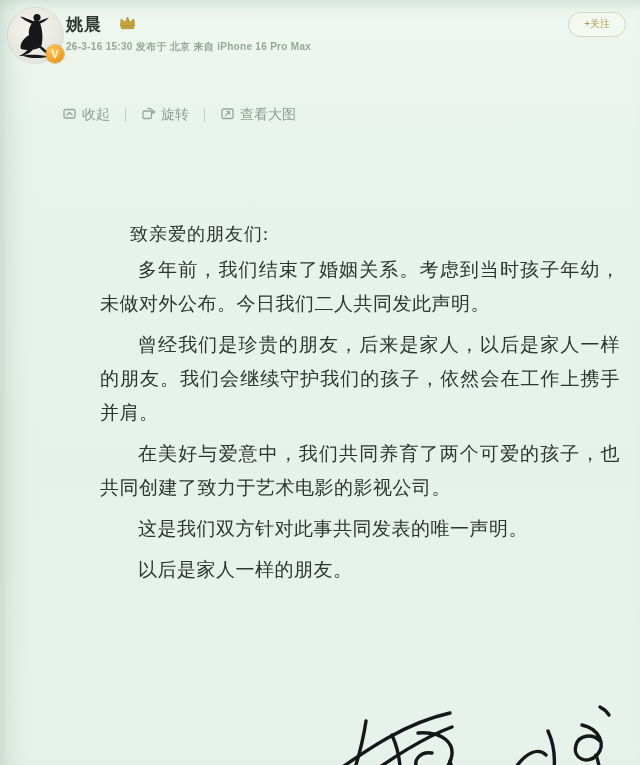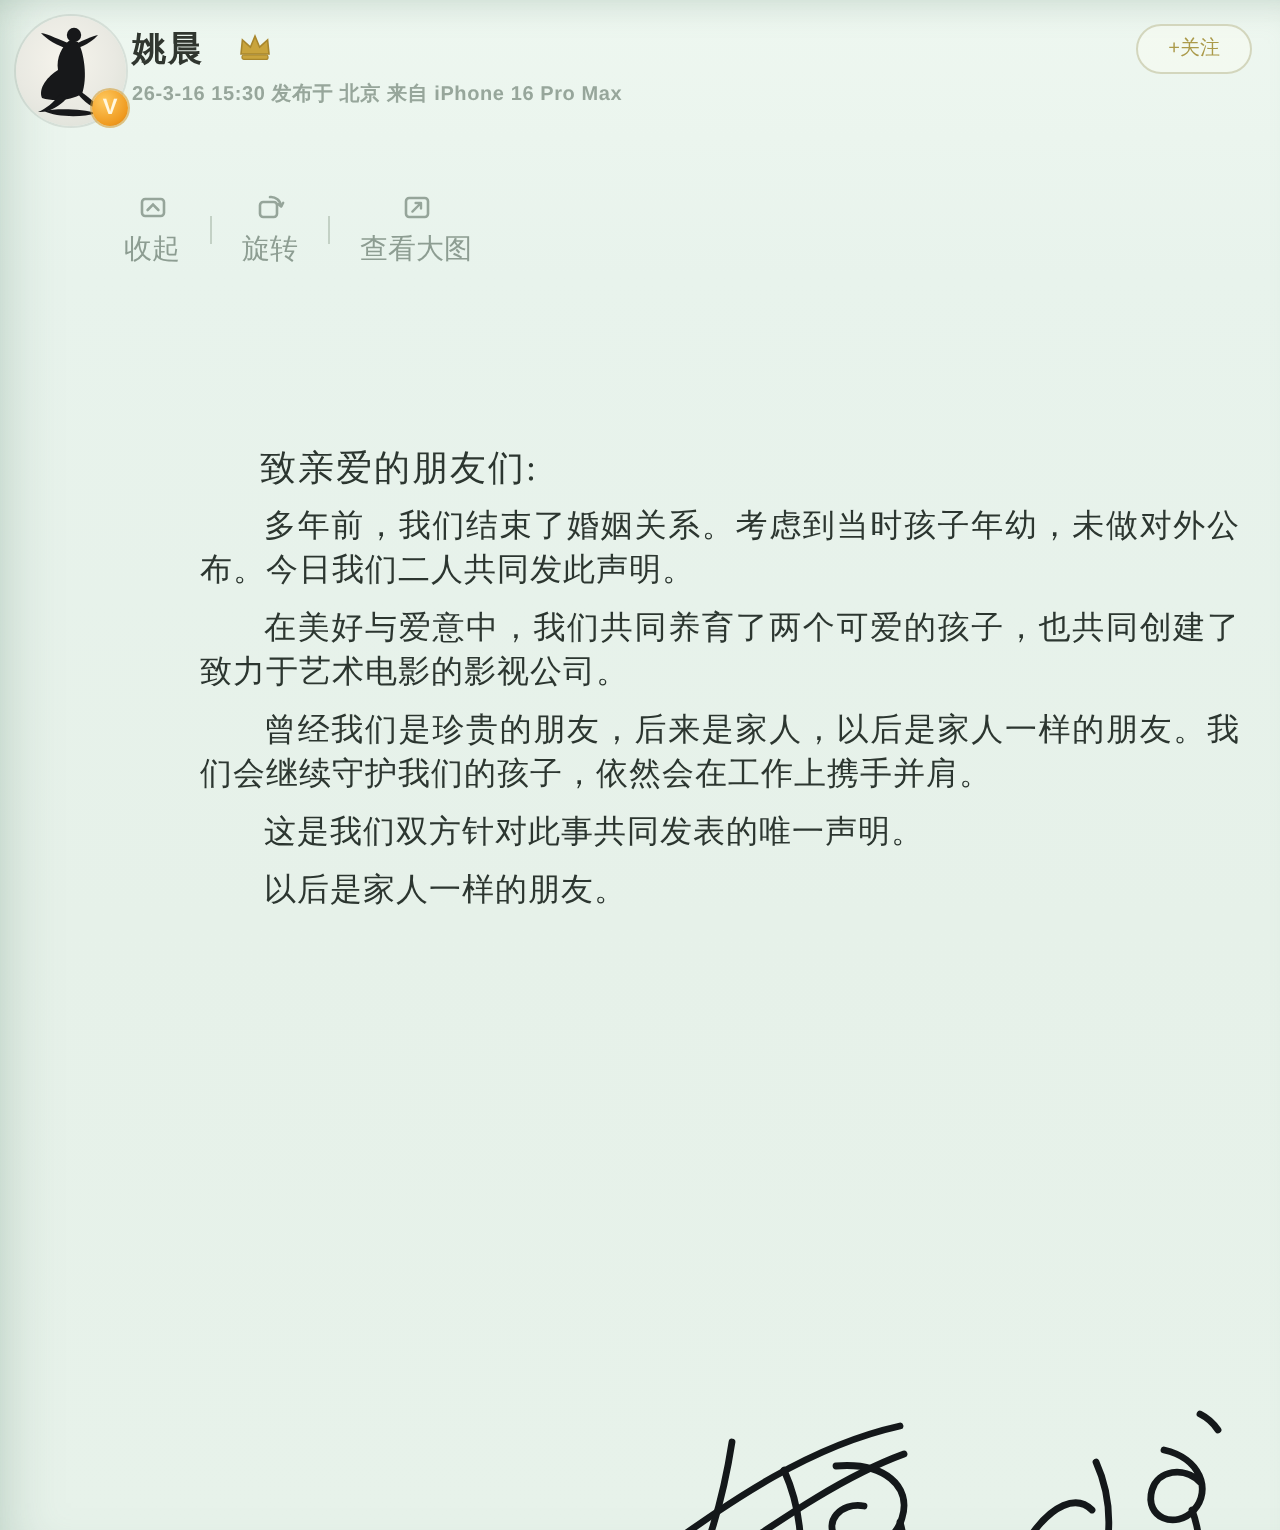--- a/index.html
+++ b/index.html
@@ -24,42 +24,42 @@
   }
   .avatar svg { position: absolute; top: 0; left: 0; }
   .v-badge {
     position: absolute; right: -1px; bottom: 0px;
     width: 18px; height: 18px; border-radius: 50%;
     background: radial-gradient(circle at 35% 30%, #ffc95e, #ef9a1f 70%, #cf7d12);
     color: #fff7df; font-size: 11px; font-weight: bold;
     line-height: 18px; text-align: center;
     box-shadow: 0 0 0 1px rgba(210,160,60,0.6);
   }
-  .username-row { position: absolute; top: 13px; left: 66px; display: flex; align-items: center; gap: 16px; }
+  .username-row { position: absolute; top: 13px; left: 66px; display: flex; align-items: flex-start; gap: 16px; }
   .username { font-size: 17px; font-weight: bold; color: #30362f; letter-spacing: 1px; }
   .crown { display: inline-block; margin-top: 2px; }
   .meta-line { position: absolute; top: 40px; left: 66px; font-size: 10px; color: #97a69b; letter-spacing: 0.3px; font-weight: bold; }
   .follow-btn {
     position: absolute; top: 12px; right: 14px;
     padding: 4px 15px 5px 15px;
     border: 1.5px solid #d3d6bd;
     border-radius: 999px;
     background: rgba(250,252,242,0.45);
     color: #ab9a4a; font-size: 10px; font-weight: normal;
     font-family: "Liberation Sans", sans-serif;
     cursor: pointer;
   }
 
   
   .post-text {
     position: absolute; top: 67px; left: 62px; right: 20px;
     font-size: 16px; color: #49524a; letter-spacing: 0.5px; line-height: 24px;
   }
   .toolbar { position: absolute; top: 103px; left: 62px; display: flex; align-items: center; height: 24px; }
-  .tool { display: flex; align-items: center; gap: 5px; font-size: 14px; color: #8d9d92; cursor: pointer; flex-direction: column; }
+  .tool { display: flex; gap: 5px; font-size: 14px; color: #8d9d92; cursor: pointer; }
   .tool svg { opacity: 0.9; }
   .tb-divider { width: 1px; height: 14px; background: #c3d1c5; margin: 0 15px; }
 
   
   .document {
     position: absolute; top: 138px; left: 0; right: 0; bottom: 0;
     overflow: hidden;
     color: #2c3630;
   }
   .doc-body { padding: 0 20px 0 100px; }
@@ -72,21 +72,21 @@
   }
   .doc-salutation {
     margin: 84px 0 0 30px;
     font-family: "Liberation Serif", serif;
     font-size: 18px; color: #2c3630; letter-spacing: 1px;
   }
   .doc-para {
     margin: 7px 0 0 0;
     text-indent: 2em;
     font-family: Liberation Serif, serif;
-    font-size: 16px; line-height: 22px; color: #2c3630;
+    font-size: 19px; line-height: 34px; color: #2c3630;
     letter-spacing: 0.5px;
     text-align: justify;
   }
   .doc-para:first-of-type { margin-top: 15px; }
   .signatures {
     position: absolute; right: 10px; bottom: -38px;
     width: 330px; height: 112px;
   }
 </style>
 </head>
@@ -156,22 +156,22 @@
         <path d="M5.2,9.8 L9.5,5.5 M9.5,5.5 L6.8,5.5 M9.5,5.5 L9.5,8.2" fill="none" stroke="#8d9d92" stroke-width="1.2" stroke-linecap="round"></path>
       </svg>
       <span>查看大图</span>
     </span>
   </div>
 
   <div class="document">
     <div class="doc-body">
       <p class="doc-salutation">致亲爱的朋友们:</p>
       <p class="doc-para">多年前，我们结束了婚姻关系。考虑到当时孩子年幼，未做对外公布。今日我们二人共同发此声明。</p>
+      <p class="doc-para">曾经我们是珍贵的朋友，后来是家人，以后是家人一样的朋友。我们会继续守护我们的孩子，依然会在工作上携手并肩。</p>
       <p class="doc-para">在美好与爱意中，我们共同养育了两个可爱的孩子，也共同创建了致力于艺术电影的影视公司。</p>
-      <p class="doc-para">曾经我们是珍贵的朋友，后来是家人，以后是家人一样的朋友。我们会继续守护我们的孩子，依然会在工作上携手并肩。</p>
       <p class="doc-para">这是我们双方针对此事共同发表的唯一声明。</p>
       <p class="doc-para">以后是家人一样的朋友。</p>
     </div>
 
     <div class="signatures">
       <svg width="330" height="112" viewBox="0 0 330 112">
         <g fill="none" stroke="#14181a" stroke-width="3.4" stroke-linecap="round">
 
           <path d="M14,96 C52,70 96,34 150,22"></path>
           <path d="M28,110 C60,92 108,52 152,36"></path>

